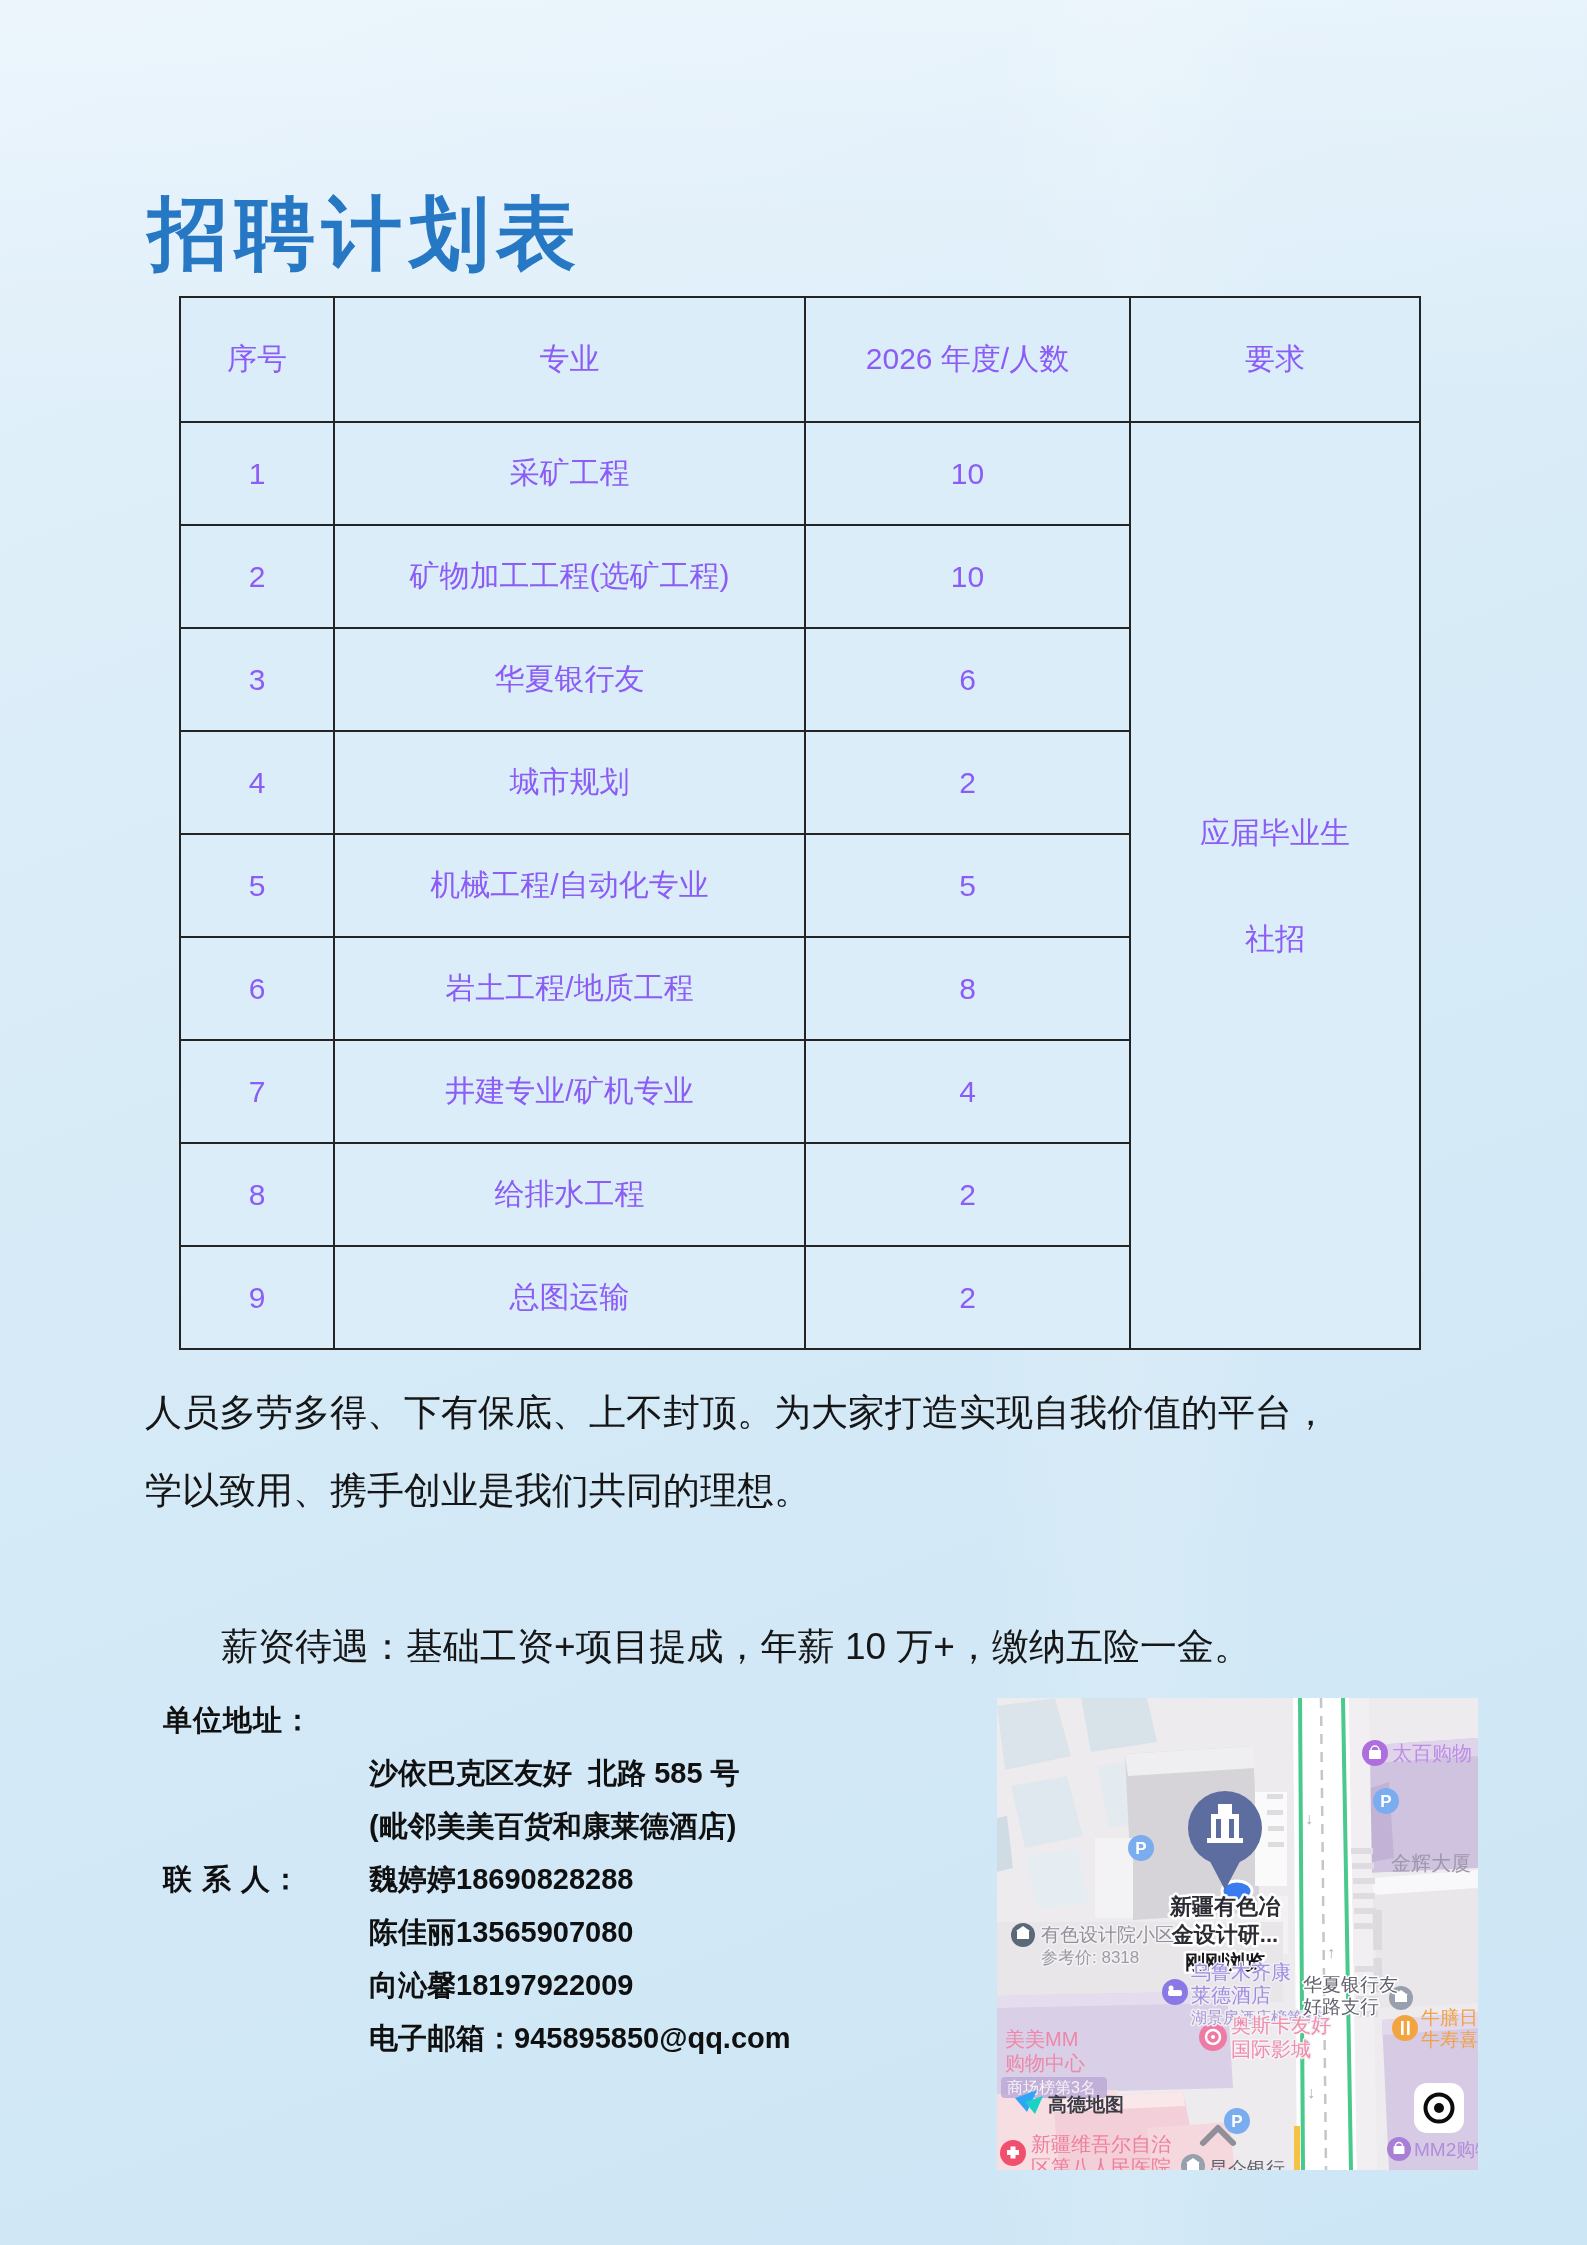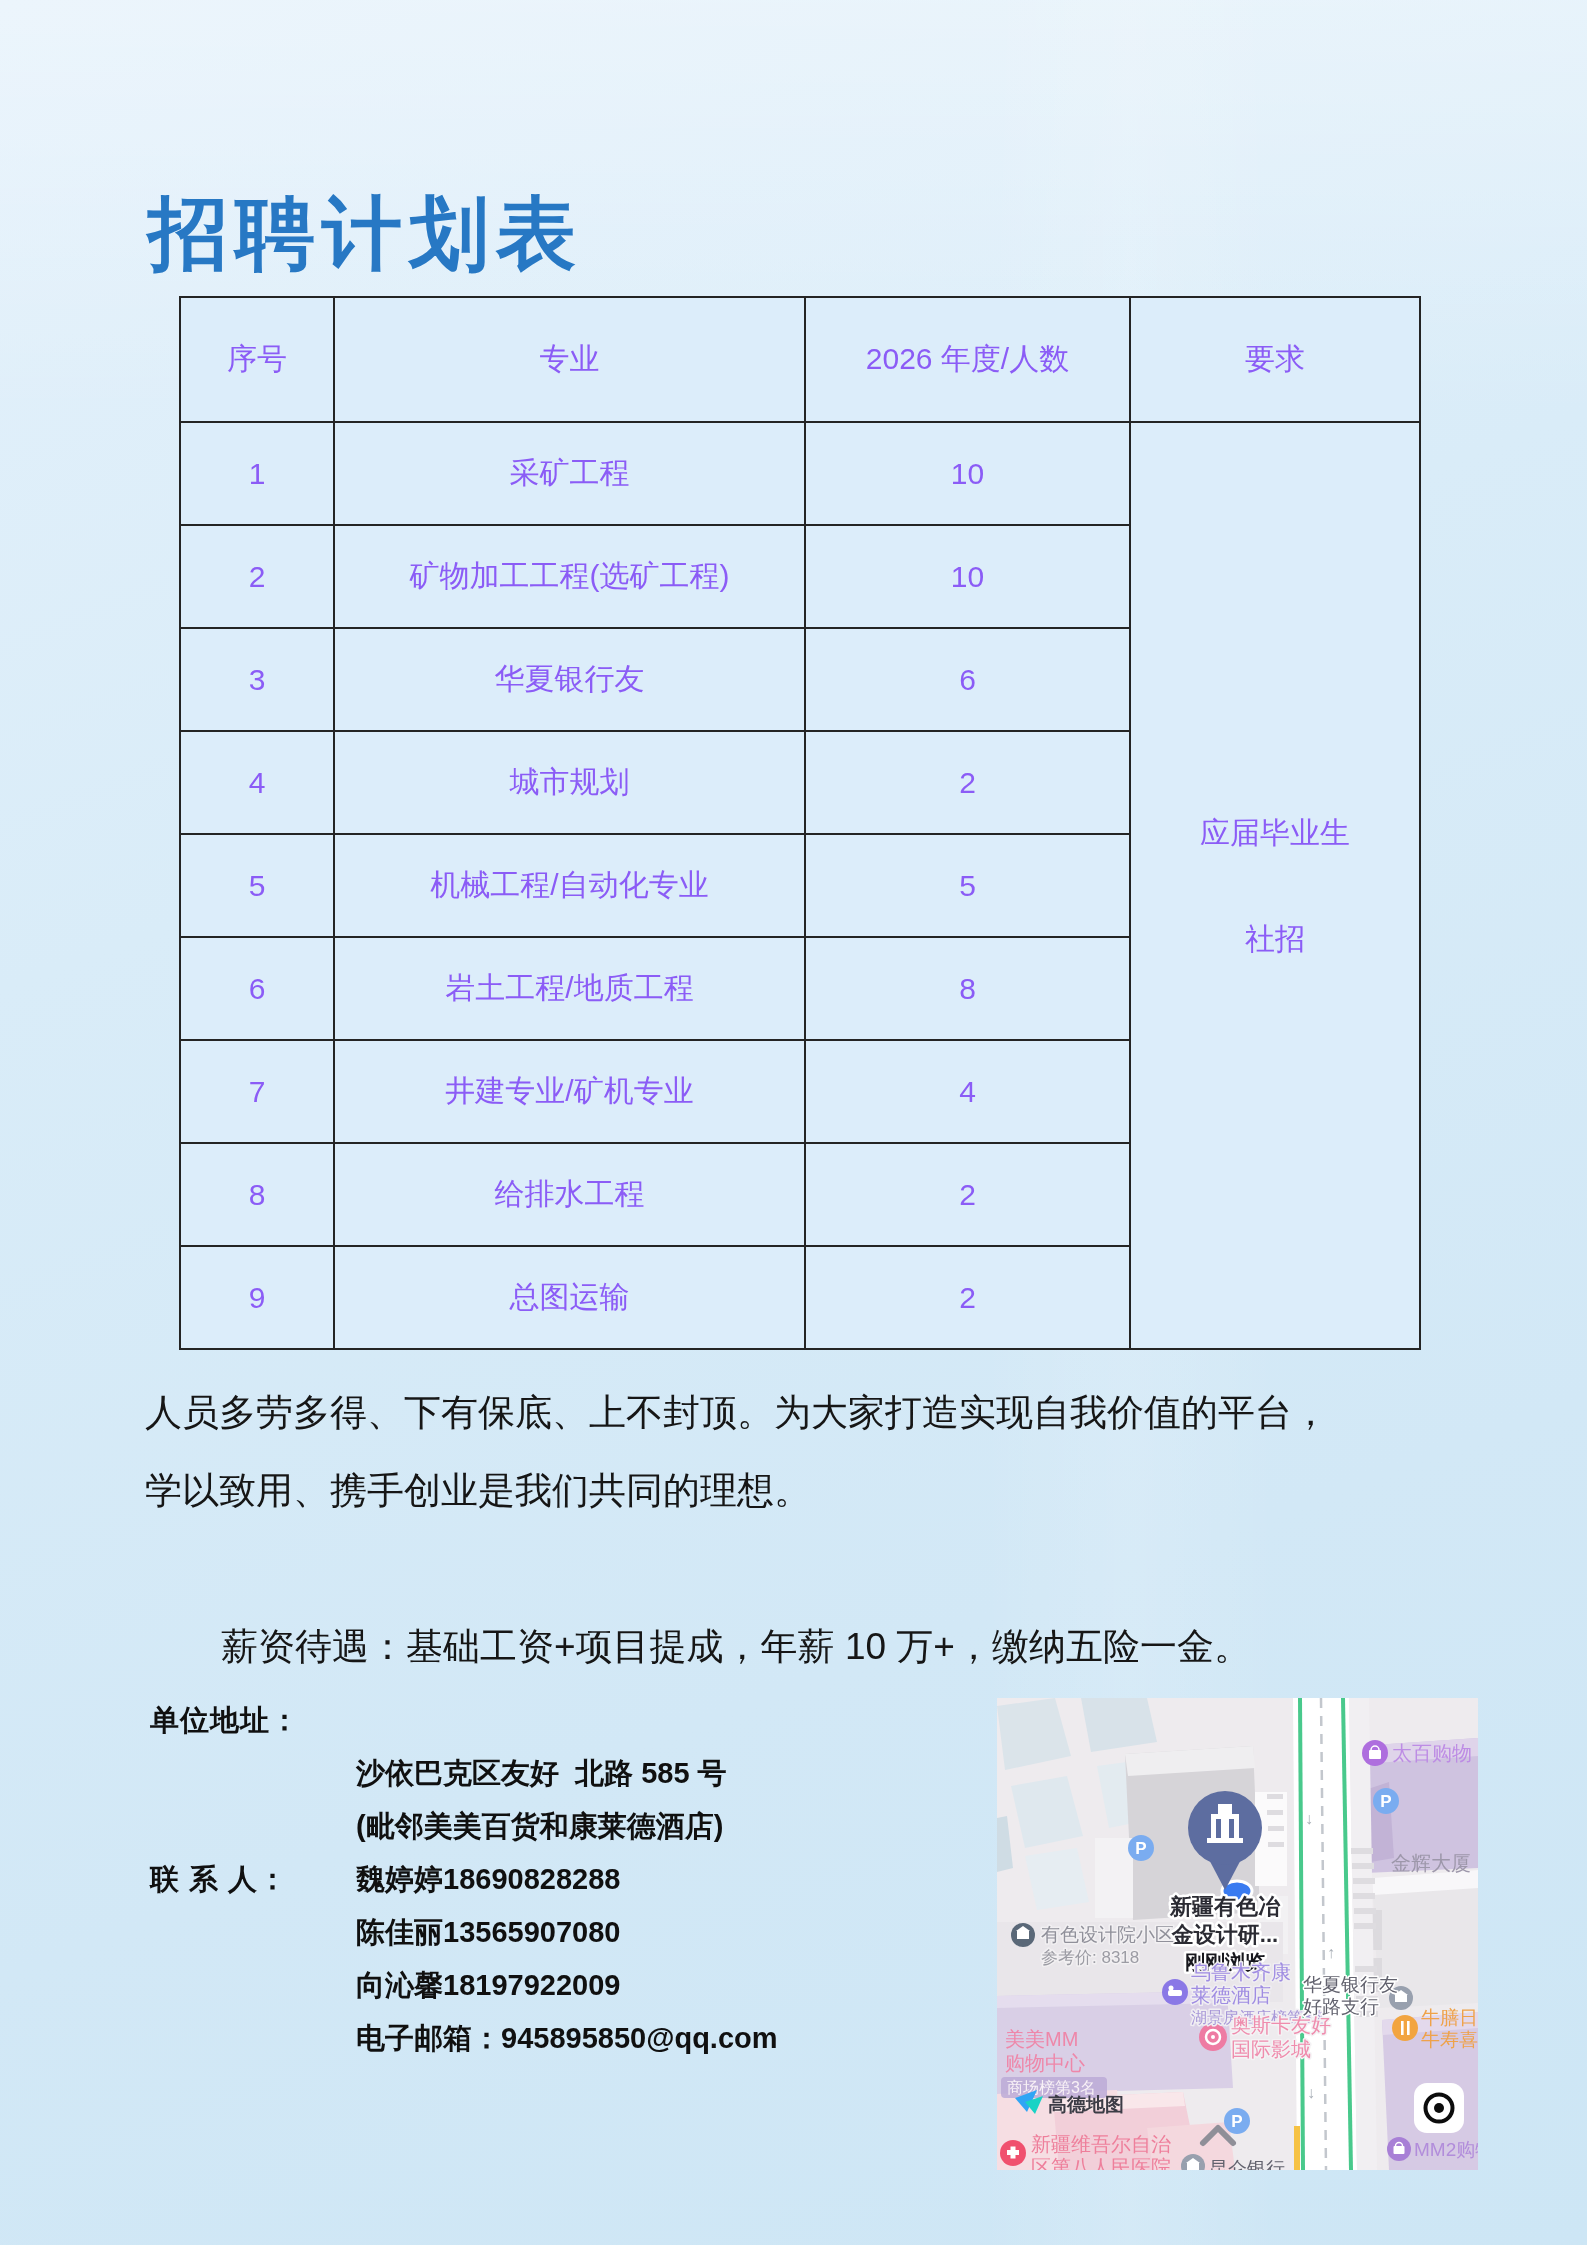--- a/index.html
+++ b/index.html
@@ -29,21 +29,21 @@
     padding:0;
   }
   table.recruit th{height:123px;}
   table.recruit td{height:101px;}
   td.req-cell div{line-height:1.6;}
   td.req-cell .gap{height:58px;}
 
   .bodytext{position:absolute;left:145px;width:1310px;font-size:37px;line-height:78px;color:#161616;}
   .indent{text-indent:76px;}
 
-  .contact{position:absolute;left:150px;top:1694px;font-size:29px;font-weight:bold;color:#101010;}
+  .contact{position:absolute;left:163px;top:1694px;font-size:29px;font-weight:bold;color:#101010;}
   .contact .row{display:flex;height:53px;align-items:center;}
   .contact .lbl{width:206px;letter-spacing:1px;flex:0 0 206px;}
   .contact .val{white-space:pre;}
   .contact .phone{}
 
   .map{
     position:absolute;left:997px;top:1698px;width:481px;height:472px;
     overflow:hidden;background:#eeeaed;
   }
   .map svg{display:block;}

